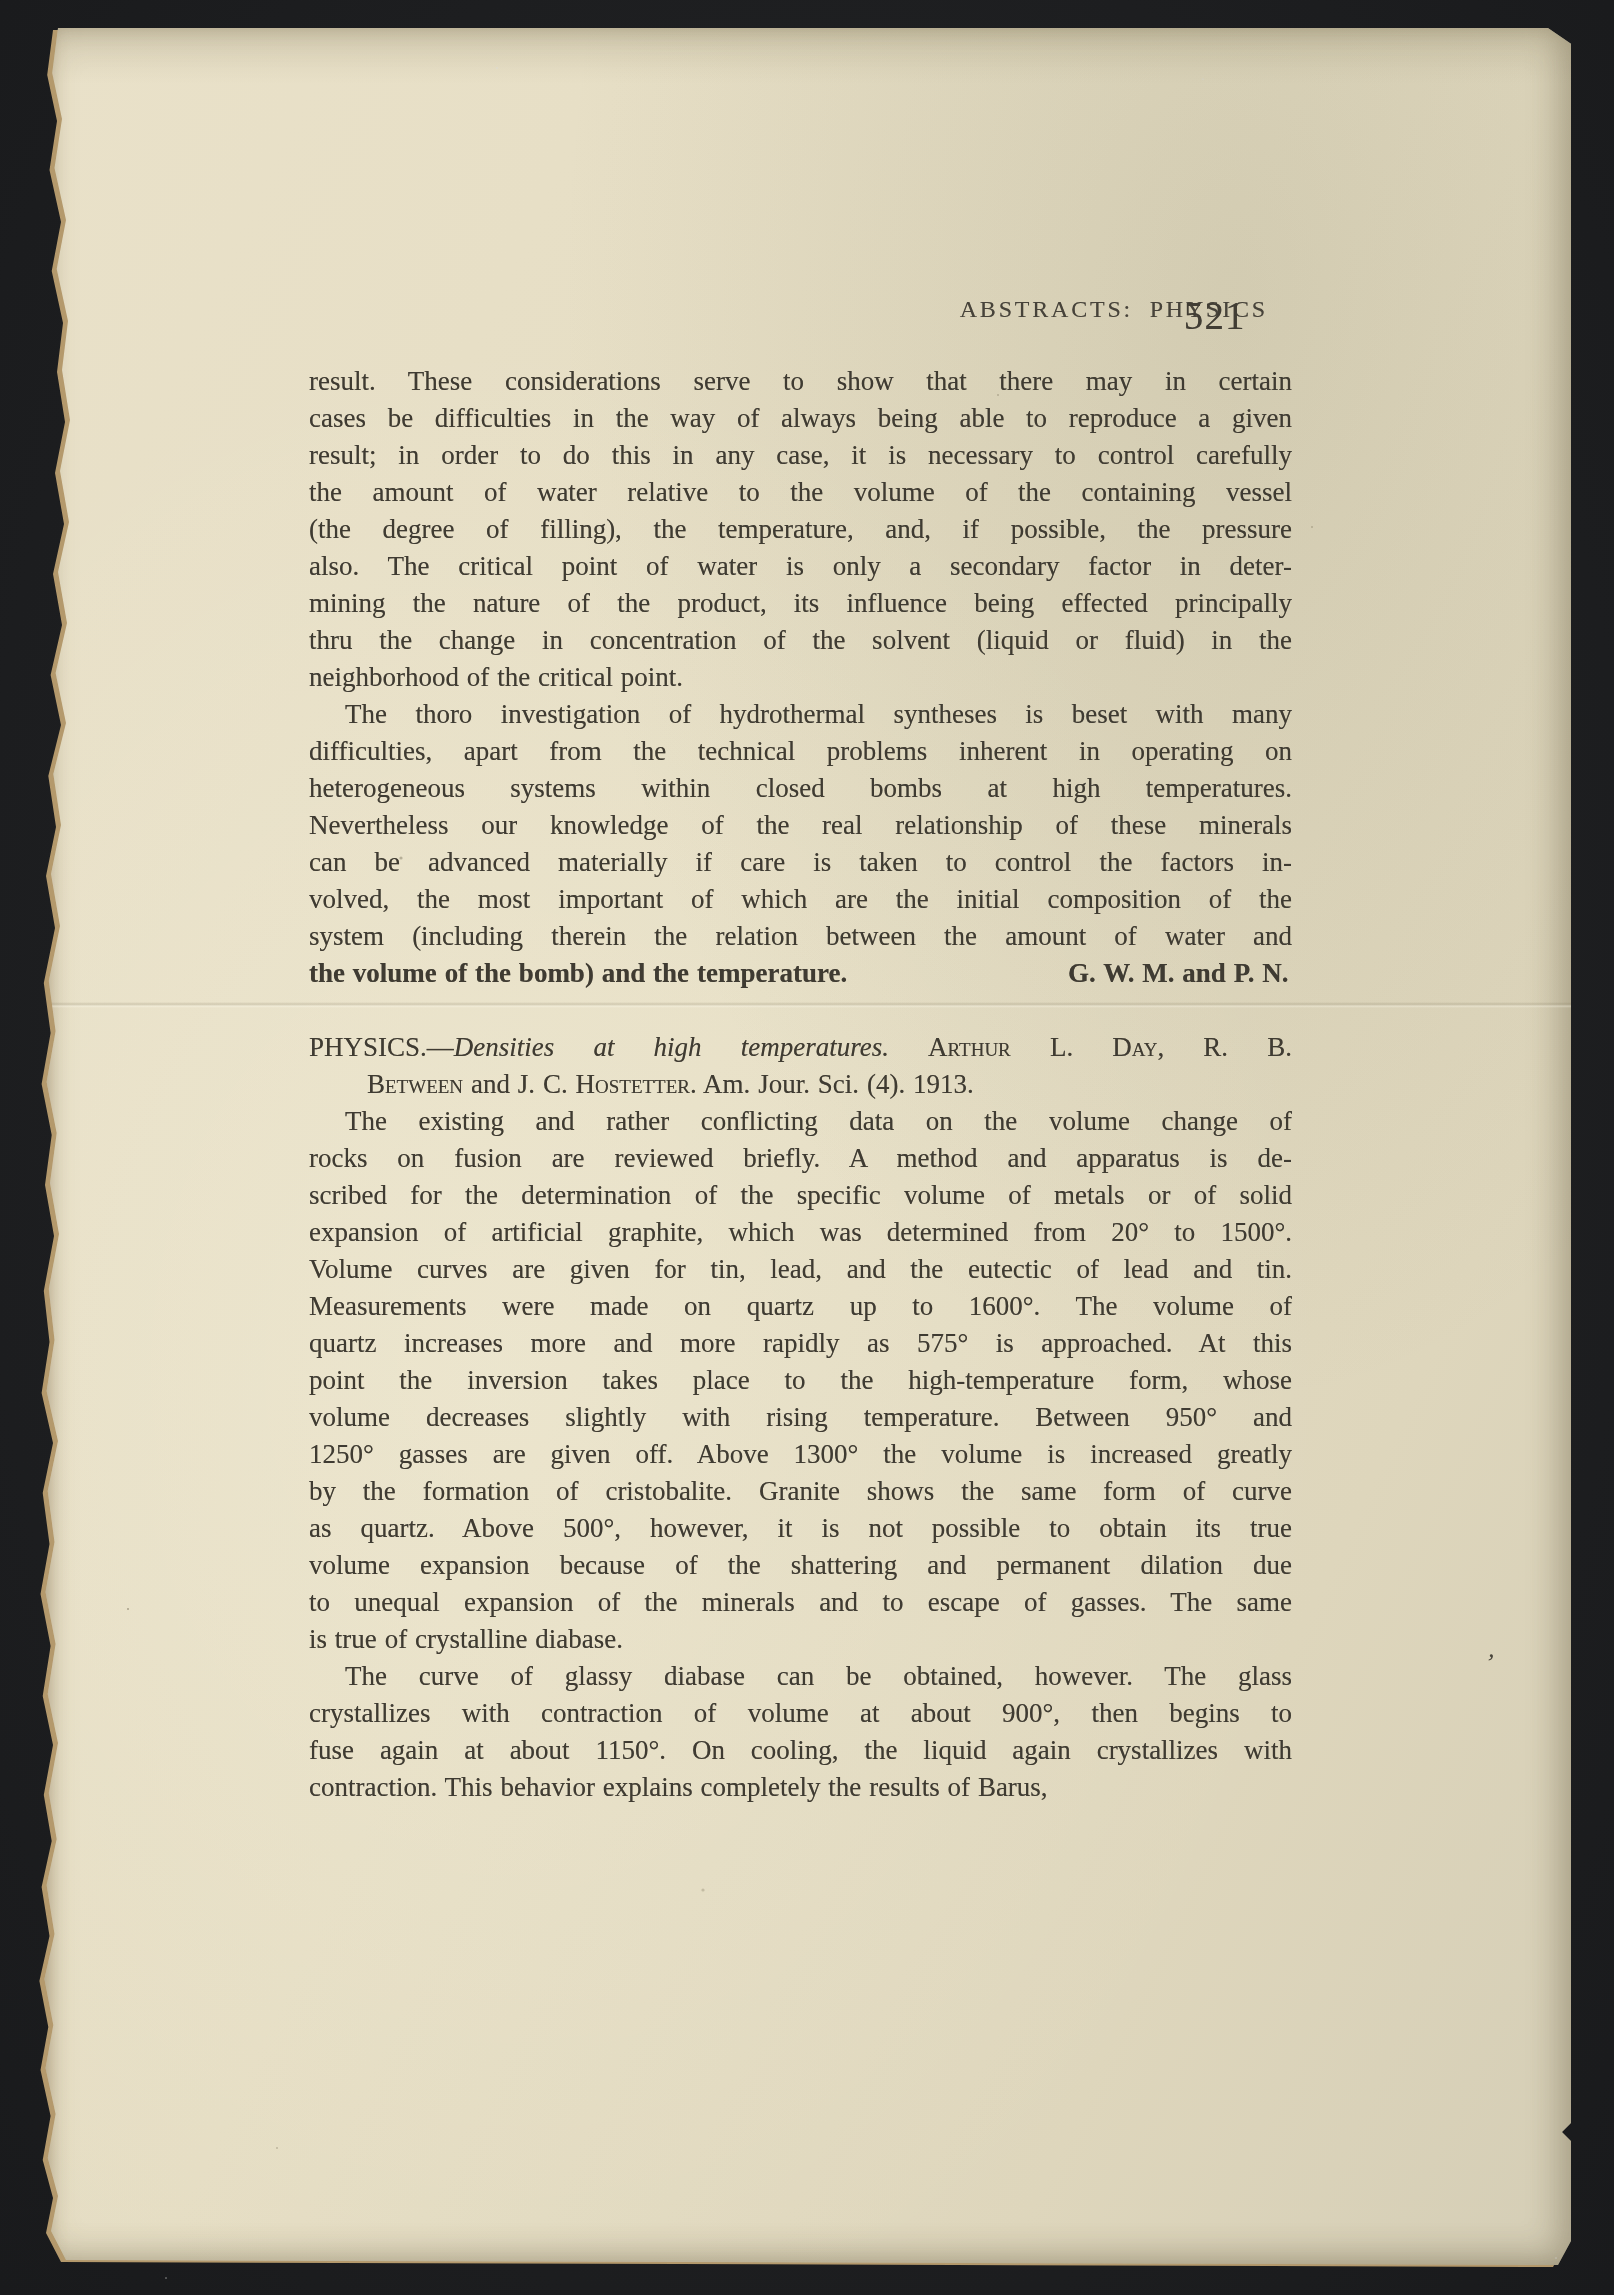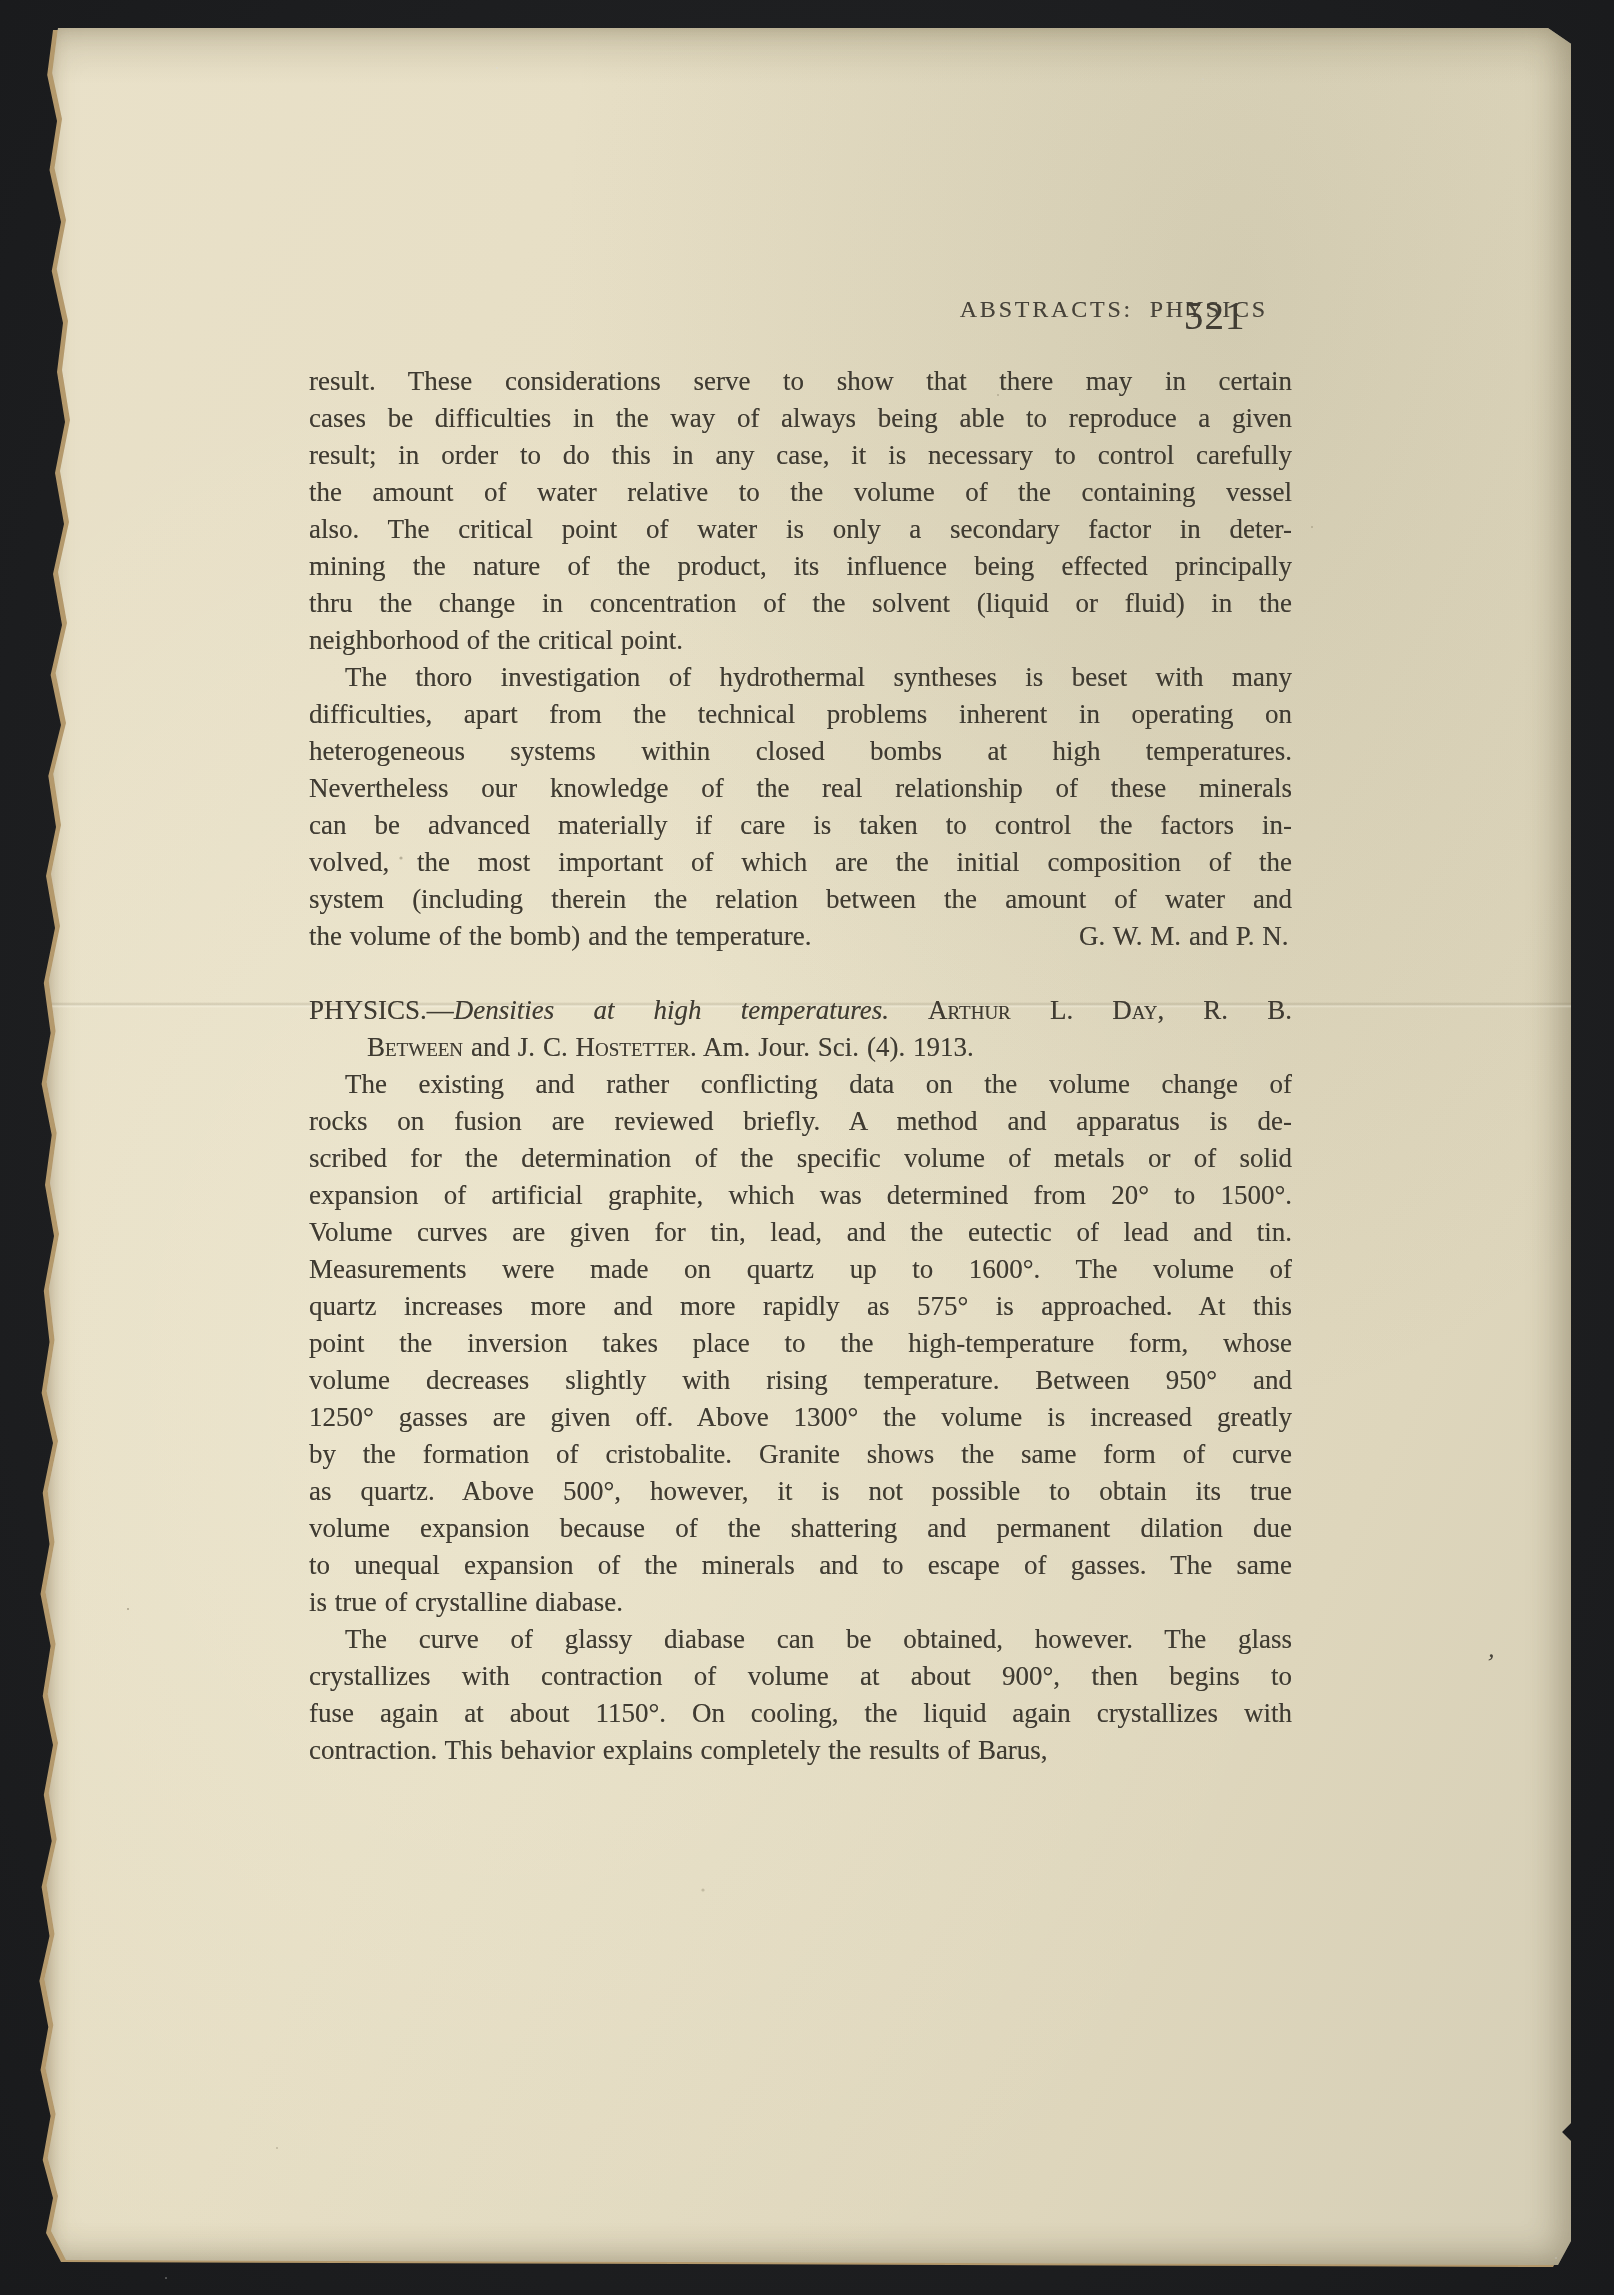--- a/index.html
+++ b/index.html
@@ -92,20 +92,21 @@
     text-shadow: 0 0 0.6px rgba(63,59,50,0.50);
     white-space: normal;
   }
   .line.last { text-align-last: left; }
   .line.ind1 { text-indent: 36px; font-family: Liberation Serif, serif; }
   .line.ind2 { text-indent: 58px; }
   .line.sigline {
     display: flex;
     justify-content: space-between;
     text-align: left;
+    font-weight: bold;
   }
   .para.gap { margin-top: 37px; }
   .i  { font-style: italic; }
   .sc { font-variant: small-caps; }
   .r  { font-style: normal; }
   .sig { padding-right: 3.4px; }
   .stray-mark {
     position: absolute;
     left: 1445px;
     top: 1621px;
@@ -149,20 +150,21 @@
     <div class="header">
       <span class="running-head">ABSTRACTS: PHYSICS</span>
       <span class="page-number">521</span>
     </div>
     <div class="column">
         <div class="para">
           <div class="line">result.  These considerations serve to show that there may in certain</div>
           <div class="line">cases be difficulties in the way of always being able to reproduce a given</div>
           <div class="line">result; in order to do this in any case, it is necessary to control carefully</div>
           <div class="line">the amount of water relative to the volume of the containing vessel</div>
+          <div class="line">(the degree of filling), the temperature, and, if possible, the pressure</div>
           <div class="line">also.  The critical point of water is only a secondary factor in deter-</div>
           <div class="line">mining the nature of the product, its influence being effected principally</div>
           <div class="line">thru the change in concentration of the solvent (liquid or fluid) in the</div>
           <div class="line last">neighborhood of the critical point.</div>
         </div>
         <div class="para">
           <div class="line ind1">The thoro investigation of hydrothermal syntheses is beset with many</div>
           <div class="line">difficulties, apart from the technical problems inherent in operating on</div>
           <div class="line">heterogeneous systems within closed bombs at high temperatures.</div>
           <div class="line">Nevertheless our knowledge of the real relationship of these minerals</div>

